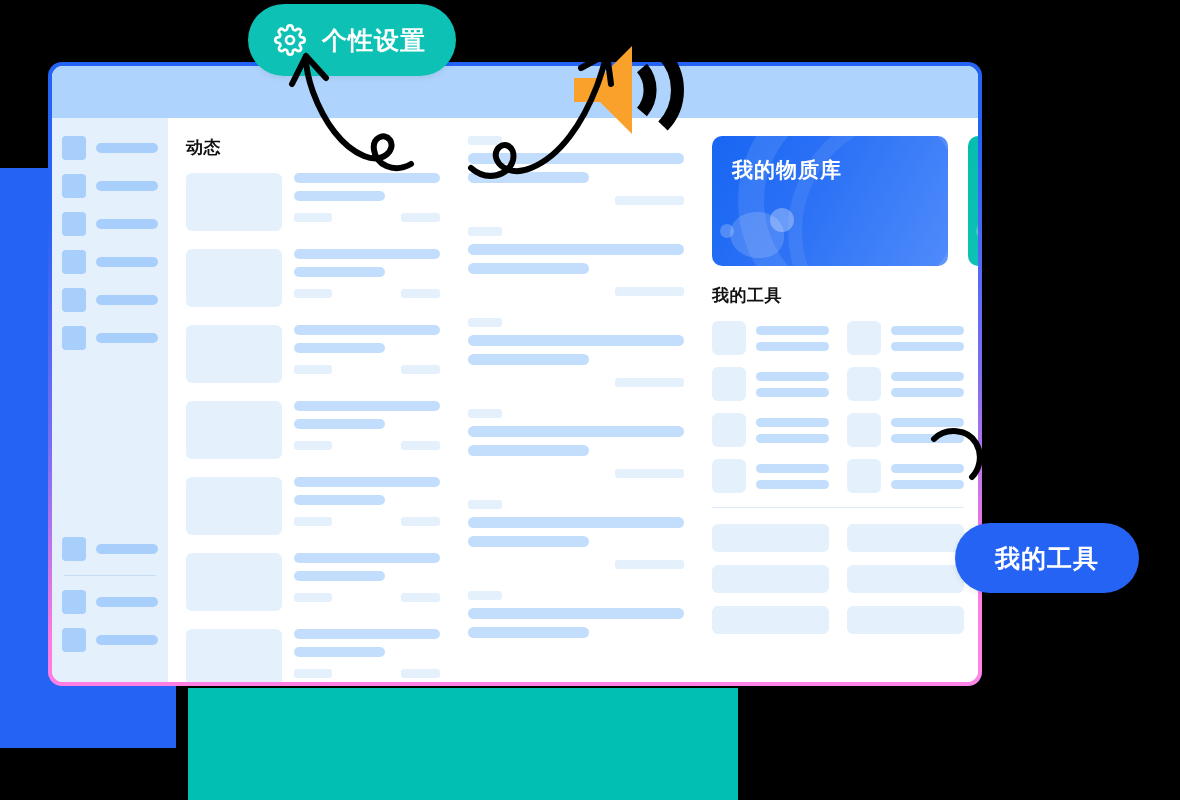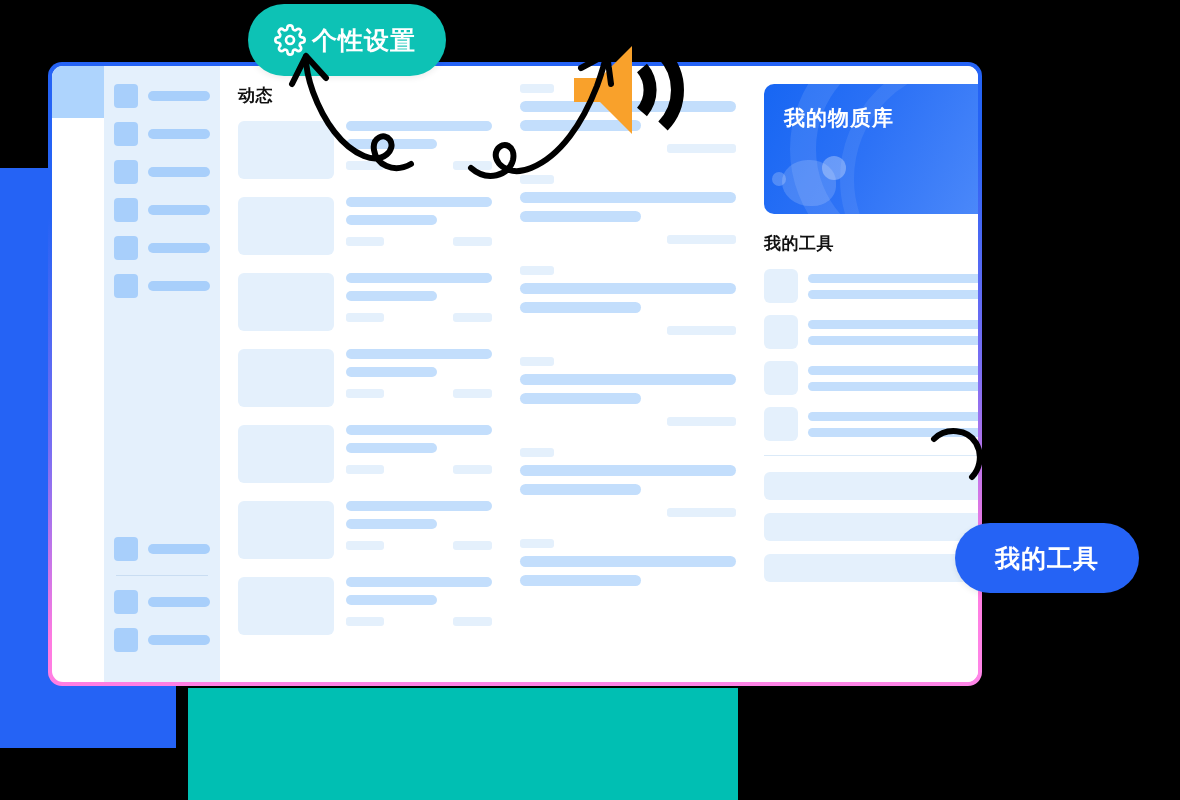--- a/index.html
+++ b/index.html
@@ -26,21 +26,21 @@
   .window{
     position:absolute;left:48px;top:62px;width:934px;height:624px;
     border-radius:14px;
     padding:4px;
     background:linear-gradient(175deg,#2563f5 0%,#2563f5 22%,#7a6ef2 55%,#ff7ae0 82%,#ff86e8 100%);
     box-sizing:border-box;
   }
   .window-inner{
     position:relative;width:100%;height:100%;
     background:#fff;border-radius:11px;overflow:hidden;
-    display:flex;
+    display:flex;flex-direction:column;
   }
   .titlebar{height:52px;background:#aed4fd;flex:0 0 52px;}
   .body-row{flex:1;display:flex;min-height:0;}
 
   
   .sidebar{
     width:116px;flex:0 0 116px;background:#e4f0fc;
     padding:18px 10px 0 10px;box-sizing:border-box;
     display:flex;flex-direction:column;
   }
@@ -118,21 +118,21 @@
   .tool-sq{width:34px;height:34px;border-radius:6px;background:#e4f0fc;flex:0 0 34px;}
   .tool-lines{flex:1;min-width:0;}
   .tl{height:9px;border-radius:5px;background:#c3defc;width:100%;}
   .tl+.tl{margin-top:7px;}
   .tools-div{height:1px;background:#dbeaf8;margin:8px 0 16px 0;}
   .blocks-grid{display:grid;grid-template-columns:1fr 1fr;gap:13px 18px;}
   .blk{height:28px;border-radius:6px;background:#e4f0fc;}
 
   
   .pill{
-    position:absolute;display:flex;align-items:center;gap:6px;
+    position:absolute;display:flex;align-items:center;gap:16px;
     border-radius:40px;color:#fff;font-weight:bold;
     box-shadow:0 2px 6px rgba(0,0,0,.08);
   }
   .pill-settings{
     left:248px;top:4px;height:72px;padding:0 30px 0 26px;
     background:#0dc2b5;font-size:25px;letter-spacing:1px;
   }
   .pill-tools{
     left:955px;top:523px;height:70px;padding:0 40px;
     background:#2563f5;font-size:25px;letter-spacing:1px;

